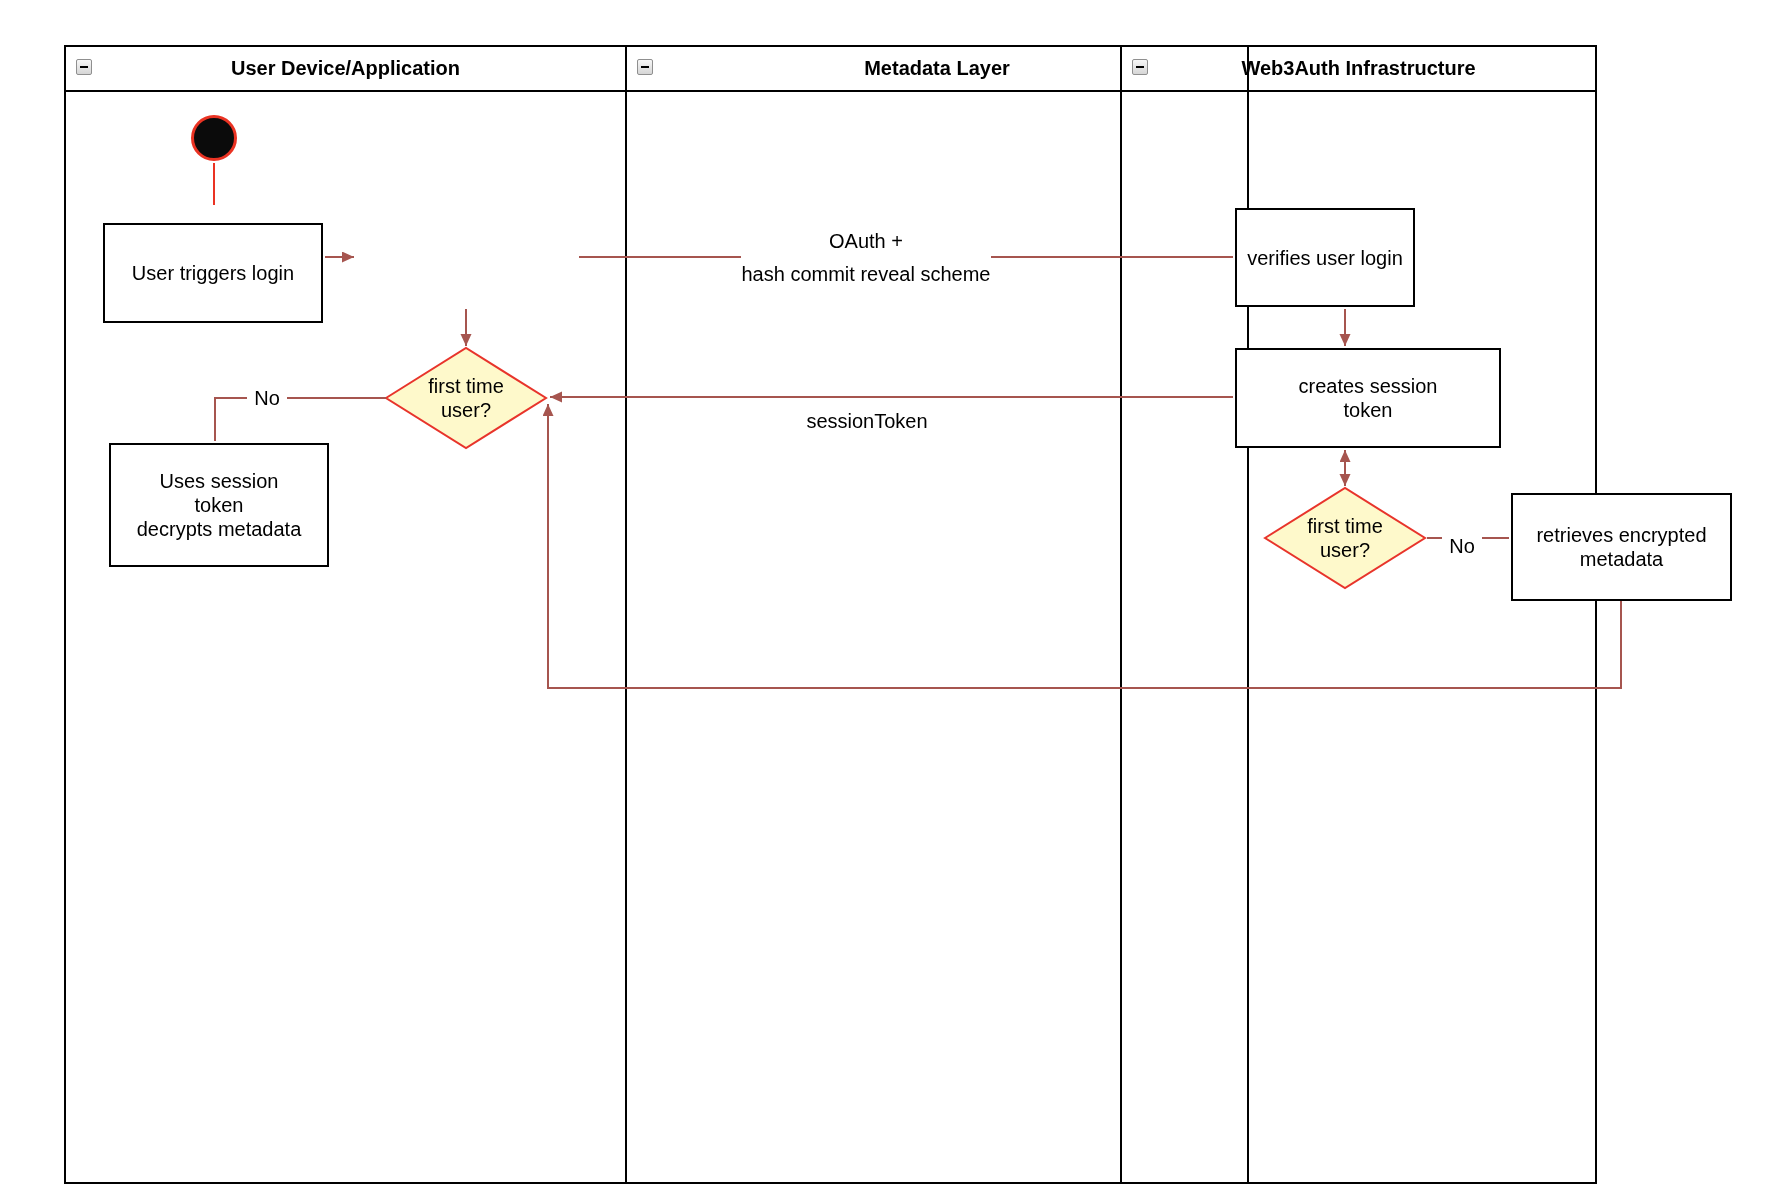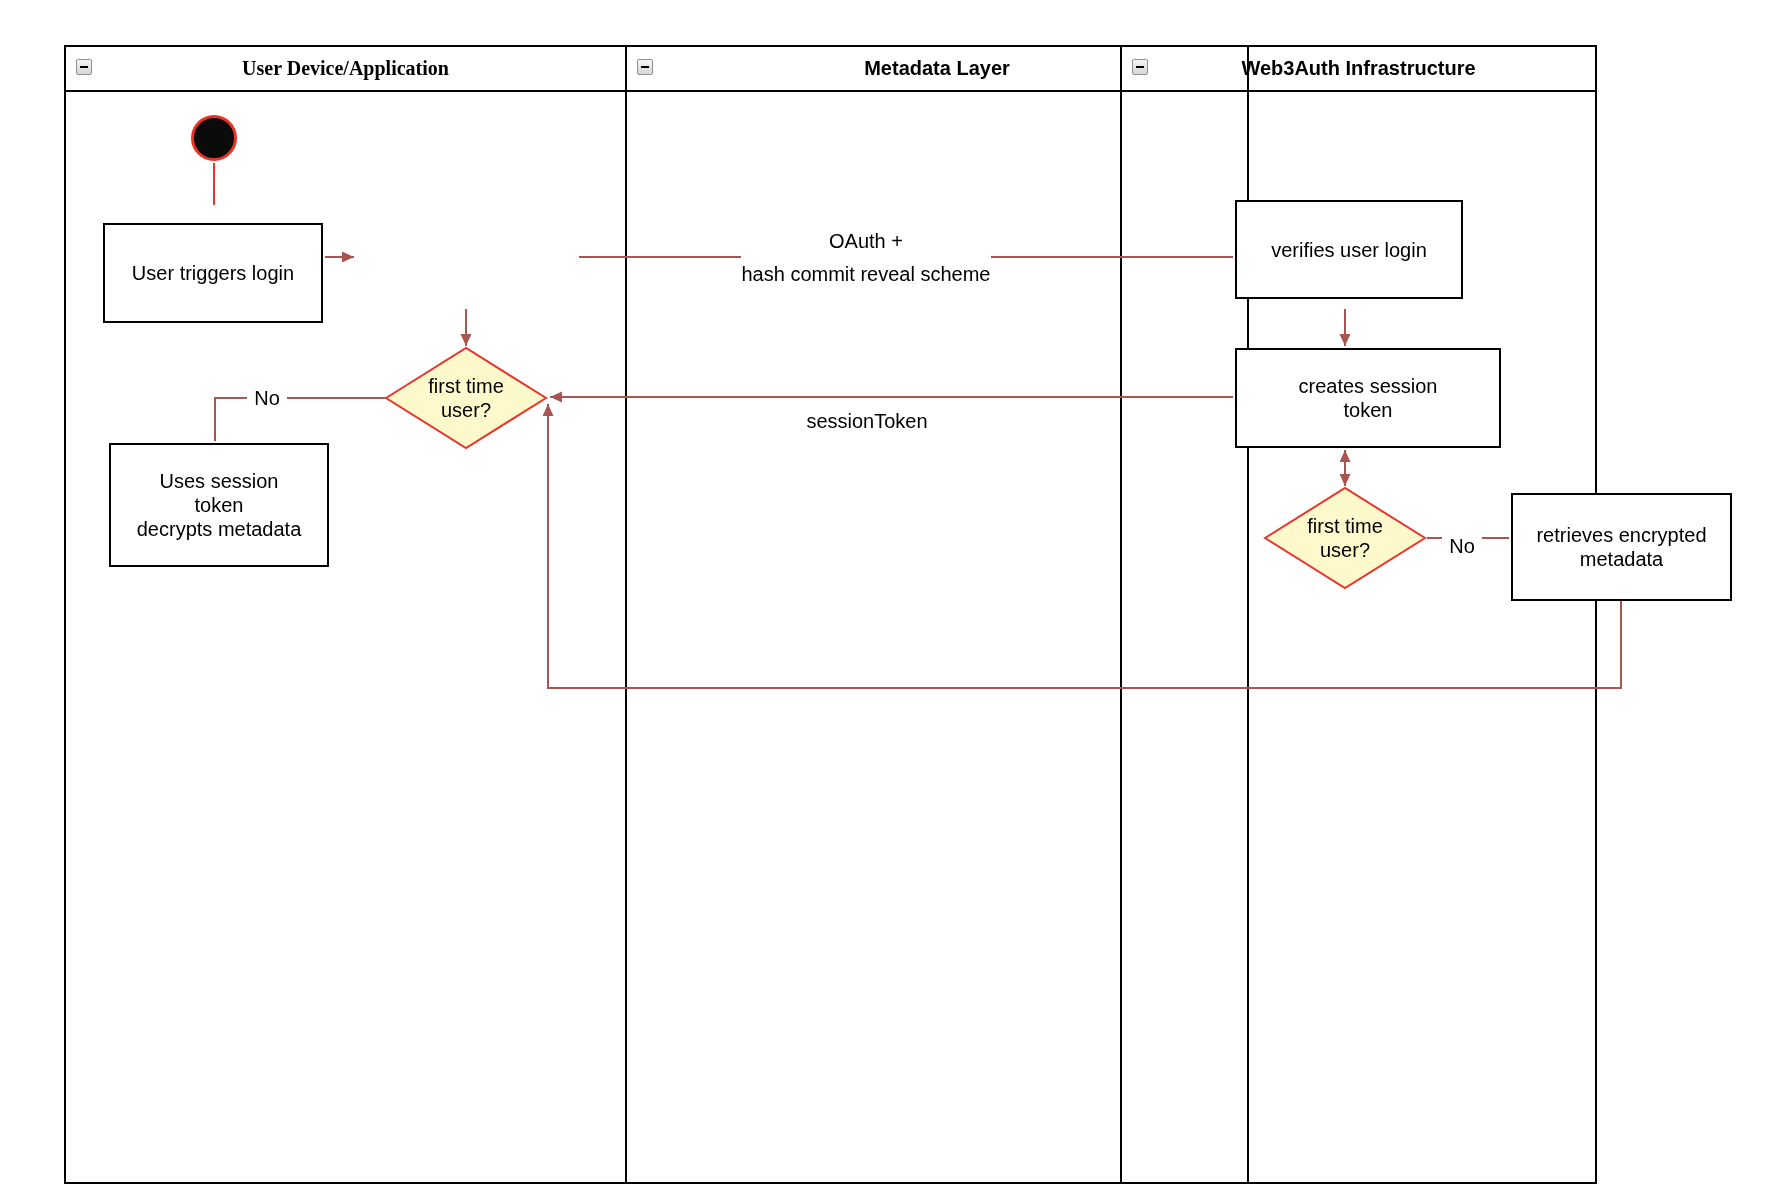--- a/index.html
+++ b/index.html
@@ -4,21 +4,21 @@
 <style>
   html,body{margin:0;padding:0;background:#fff;}
   .page{
     position:relative;width:1780px;height:1202px;background:#ffffff;
     font-family:"Liberation Sans","DejaVu Sans",sans-serif;color:#000;
     overflow:hidden;
   }
   
   .frame{position:absolute;left:64px;top:45px;width:1682px;height:1139px;z-index:1;}
   .lane{position:absolute;top:0;height:100%;border:2px solid #000;box-sizing:border-box;background:transparent;}
-  .lane1{left:0;width:563px;font-family:Liberation Serif, serif;}
+  .lane1{left:0;width:563px;}
   .lane2{left:561px;width:624px;text-align:center;}
   .lane3{left:1056px;width:477px;}
   .lane-header{
     position:relative;height:45px;border-bottom:2px solid #000;box-sizing:border-box;
     display:flex;align-items:center;justify-content:center;
   }
   .lane-title{font-size:20px;font-weight:bold;white-space:nowrap;}
   .collapse-btn{
     position:absolute;left:10px;top:12px;width:16px;height:16px;padding:0;
     border:1px solid #8f8f8f;background:linear-gradient(#f7f7f7,#d6d6d6);
@@ -111,21 +111,21 @@
     <span>first time
 user?</span>
   </div>
 
   <div class="node action" style="left:109px;top:443px;width:220px;height:124px">
     <span>Uses session
 token
 decrypts metadata</span>
   </div>
 
-  <div class="node action" style="left:1235px;top:200px;width:228px;height:99px">
+  <div class="node action" style="left:1235px;top:208px;width:180px;height:99px">
     <span>verifies user login</span>
   </div>
 
   <div class="node action" style="left:1235px;top:348px;width:266px;height:100px">
     <span>creates session
 token</span>
   </div>
 
   <div class="node diamond-label" style="left:1265px;top:498px;width:160px;height:80px">
     <span>first time

